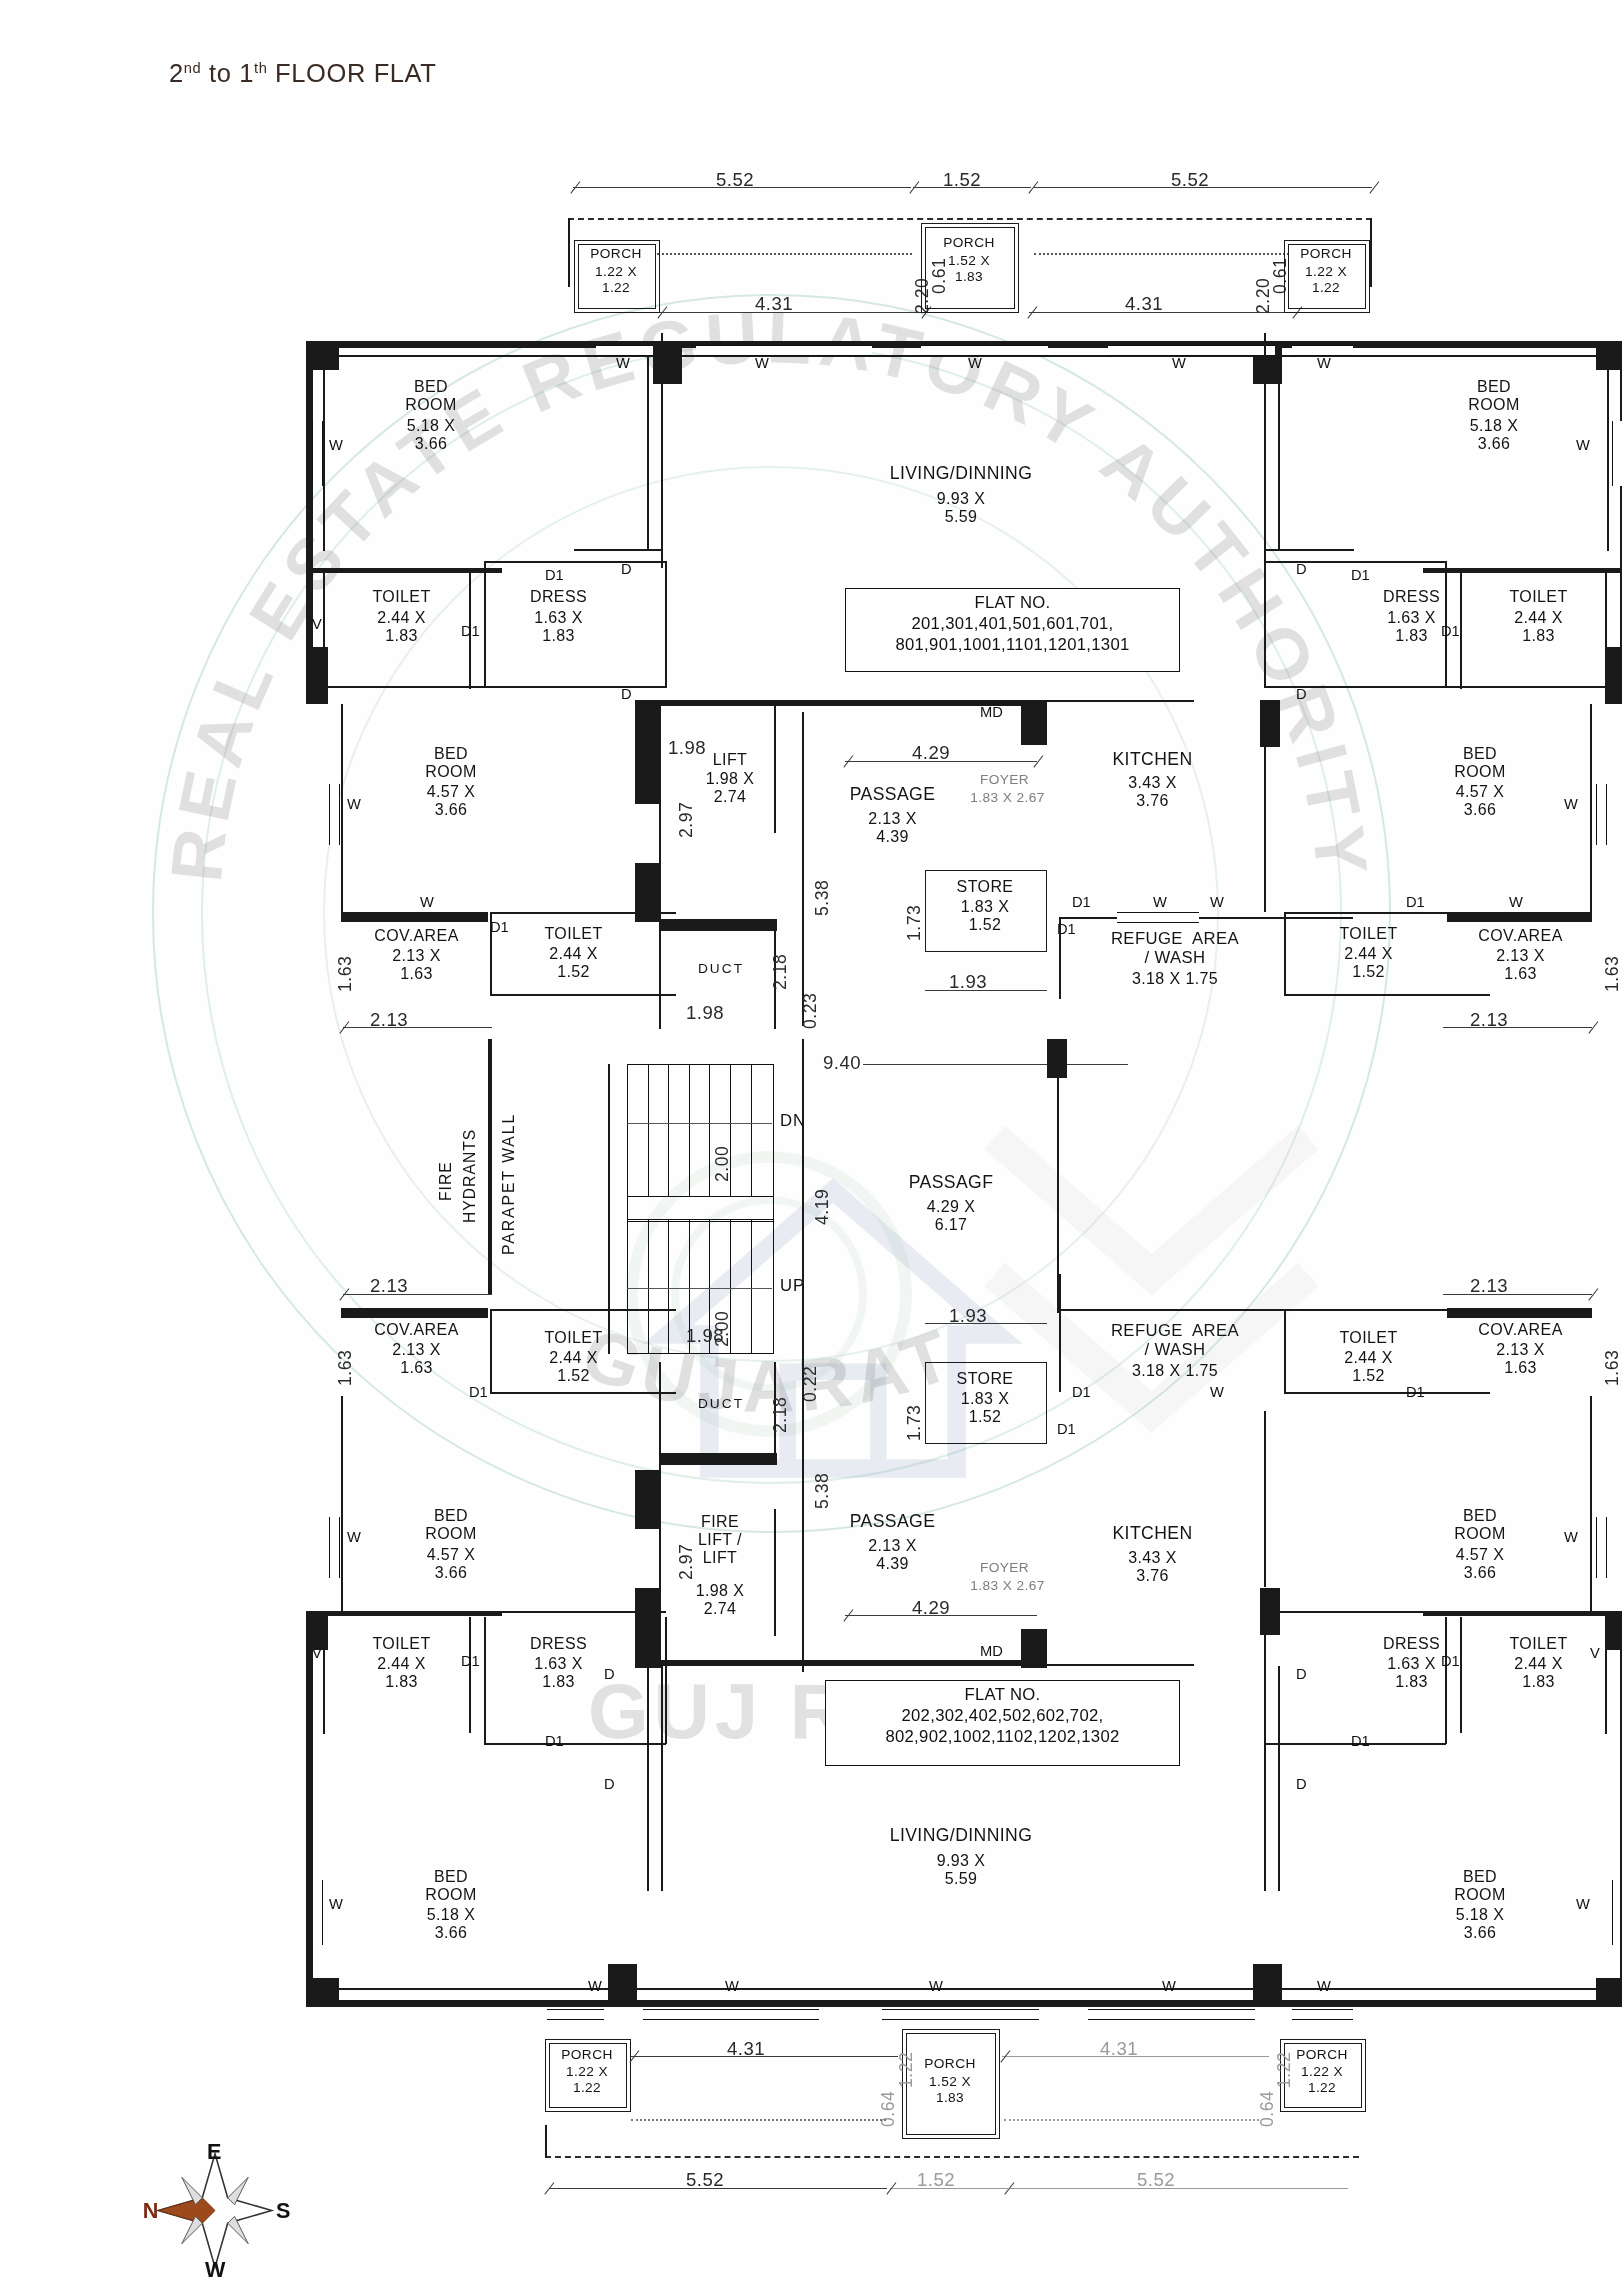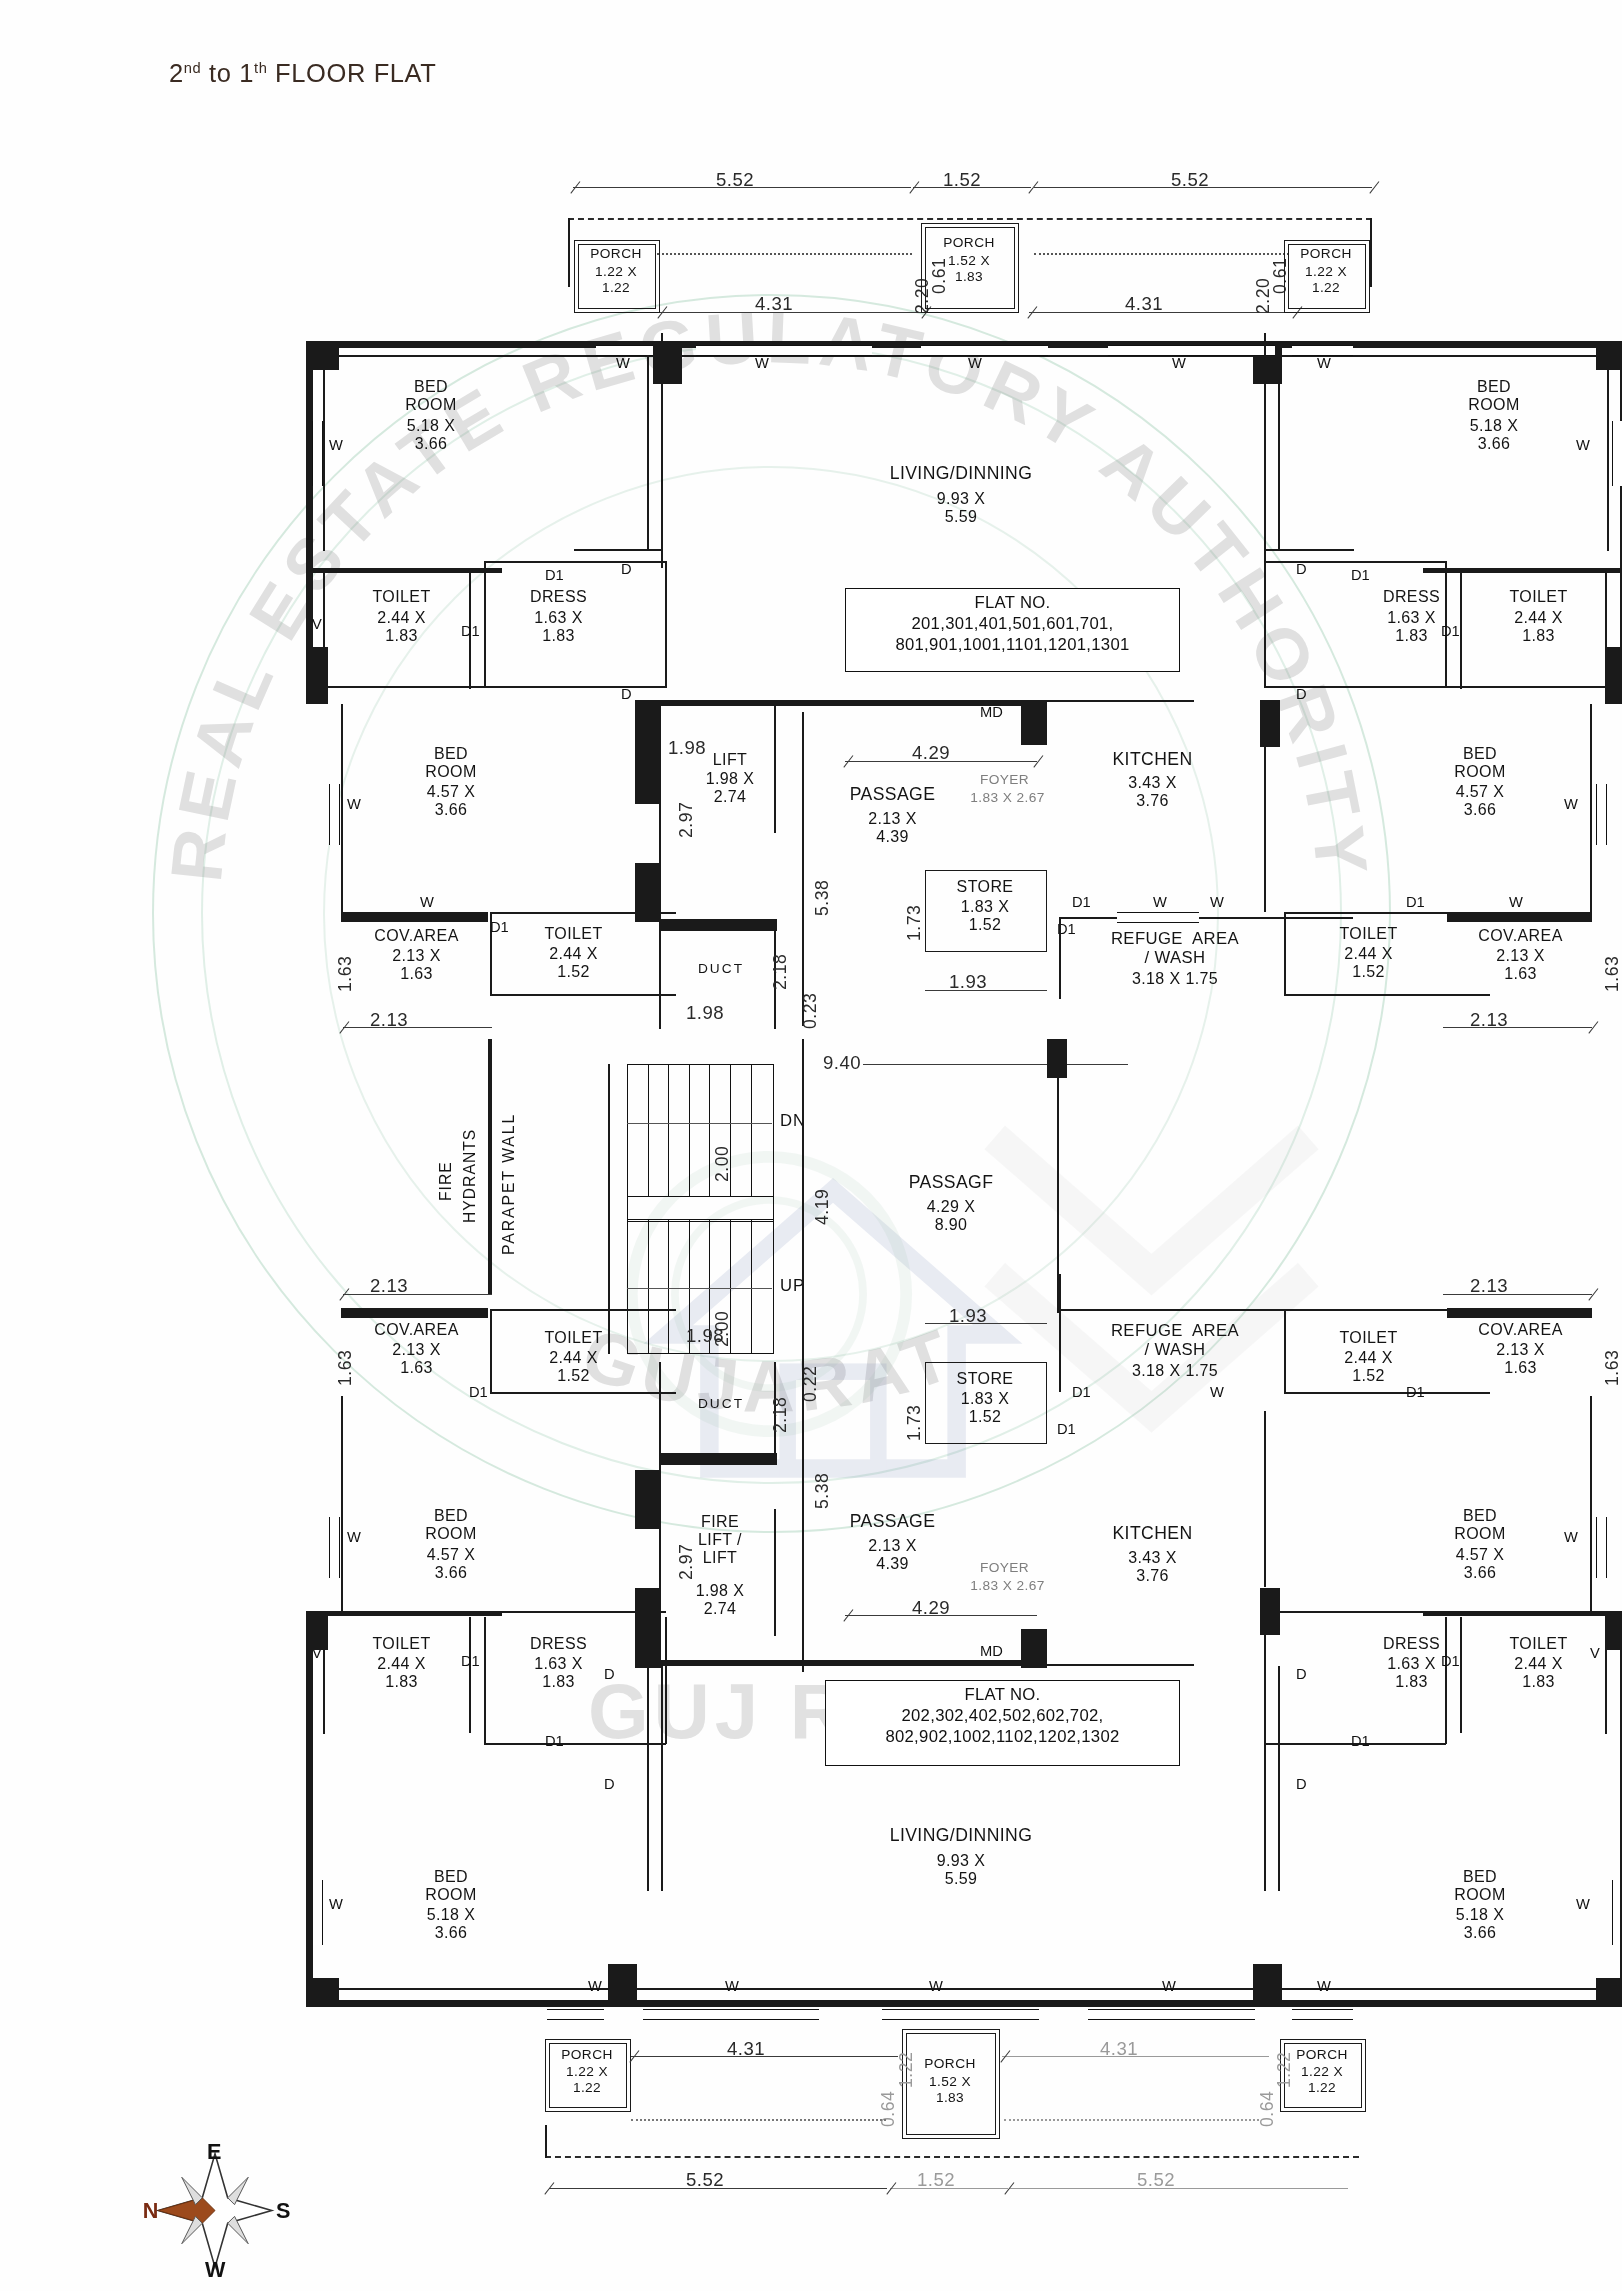--- a/index.html
+++ b/index.html
@@ -401,21 +401,21 @@
   <div class="arrowtxt" style="left:780px;top:1111px;">DN</div>
   <div class="arrowtxt" style="left:780px;top:1276px;">UP</div>
   <div class="vtxt" style="left:712px;top:1182px;">2.00</div>
   <div class="vtxt" style="left:712px;top:1347px;">2.00</div>
   <div class="dimtxt" style="left:823px;top:1052px;">9.40</div>
   <div class="dimline" style="left:863px;top:1064px;width:265px;"></div>
   <div class="vtxt" style="left:812px;top:1225px;">4.19</div>
 
   <div class="lbl" style="left:863px;top:1172px;width:176px;font-size:17.6px;">PASSAGF</div>
   <div class="lbl" style="left:863px;top:1198px;width:176px;">4.29 X
-8.90</div>
+6.17</div>
   <div class="thin" style="left:802px;top:1039px;width:1.5px;height:323px;"></div>
   <div class="wall" style="left:1047px;top:1039px;width:19.6px;height:39px;"></div>
   <div class="thin" style="left:1057px;top:1039px;width:1.5px;height:274px;"></div>
 
   <div class="thin" style="left:490px;top:1309px;width:186px;height:1.5px;"></div>
   <div class="thin" style="left:490px;top:1309px;width:1.5px;height:84px;"></div>
   <div class="thin" style="left:490px;top:1392px;width:186px;height:1.5px;"></div>
   <div class="lbl" style="left:500px;top:1329px;width:147px;">TOILET</div>
   <div class="lbl" style="left:500px;top:1349px;width:147px;">2.44 X
 1.52</div>

